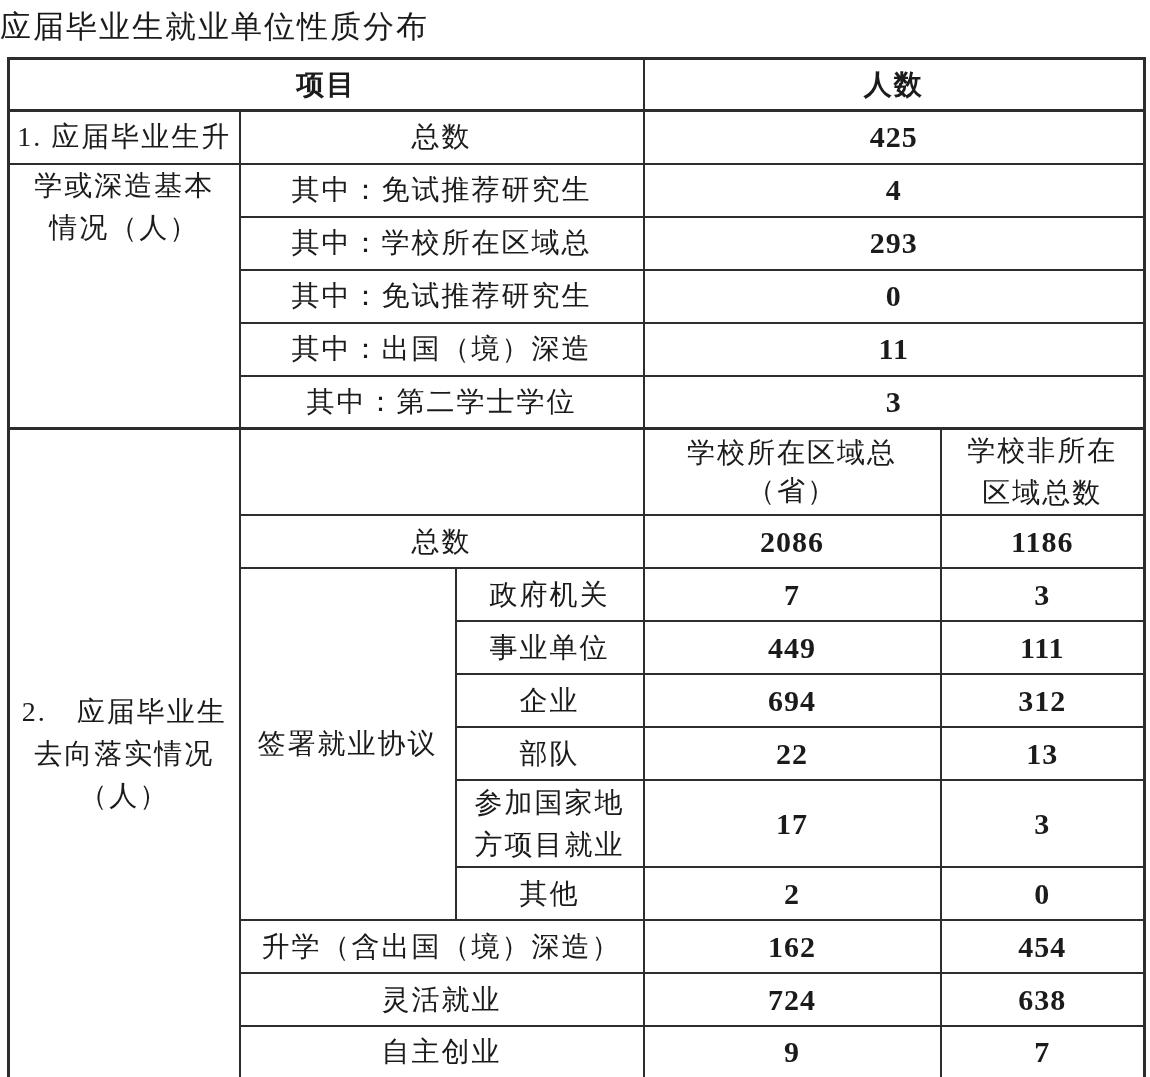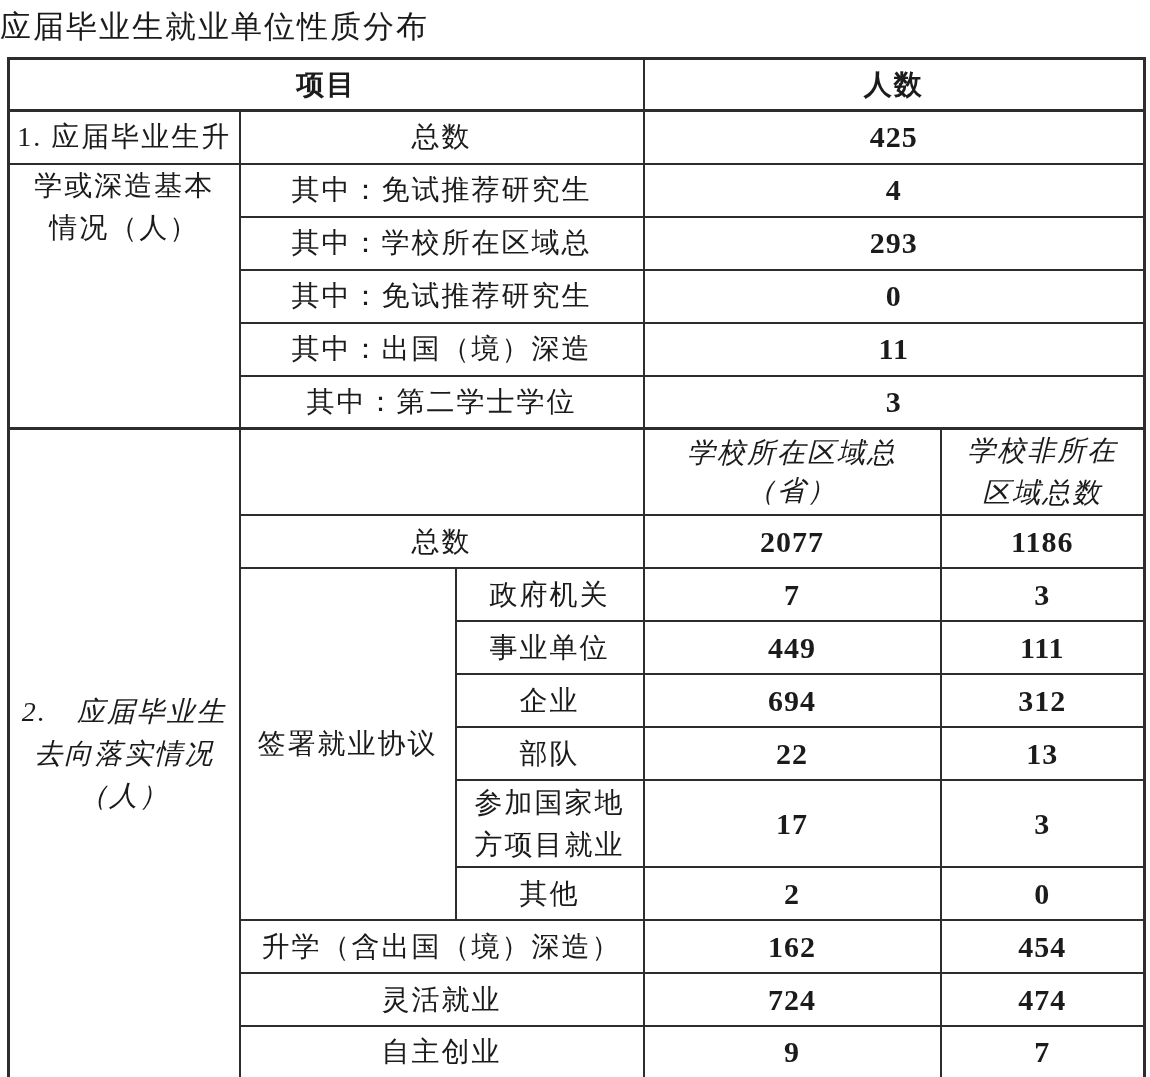--- a/index.html
+++ b/index.html
@@ -39,21 +39,20 @@
   tr { height: 53px; }
   tr.h-header  { height: 52px; }
   tr.h-tall-a  { height: 86px; }
   tr.h-tall-b  { height: 87px; margin-left: 16px; }
   tr.header-row td {
     font-weight: bold;
     border-bottom-width: 3px;
   }
   tr.section2-start td {
     border-top-width: 3px;
-    font-style: italic;
   }
   .multiline {
     white-space: pre-line;
     line-height: 42px;
   }
   .vtop {
     vertical-align: top;
   }
   .num {
     font-size: 30px;
@@ -114,21 +113,21 @@
 去向落实情况
 （人）</td>
     <td colspan="2"></td>
     <td>学校所在区域总（省）</td>
     <td class="multiline">学校非所在
 区域总数</td>
   </tr>
 
   <tr>
     <td colspan="2">总数</td>
-    <td class="num">2077</td>
+    <td class="num">2086</td>
     <td class="num">1186</td>
   </tr>
 
   <tr>
     <td rowspan="6">签署就业协议</td>
     <td>政府机关</td>
     <td class="num">7</td>
     <td class="num">3</td>
   </tr>
   <tr>
@@ -159,21 +158,21 @@
   </tr>
 
   <tr>
     <td colspan="2">升学（含出国（境）深造）</td>
     <td class="num">162</td>
     <td class="num">454</td>
   </tr>
   <tr>
     <td colspan="2">灵活就业</td>
     <td class="num">724</td>
-    <td class="num">474</td>
+    <td class="num">638</td>
   </tr>
   <tr>
     <td colspan="2">自主创业</td>
     <td class="num">9</td>
     <td class="num">7</td>
   </tr>
 </tbody>
   </table>
 
 </body></html>

